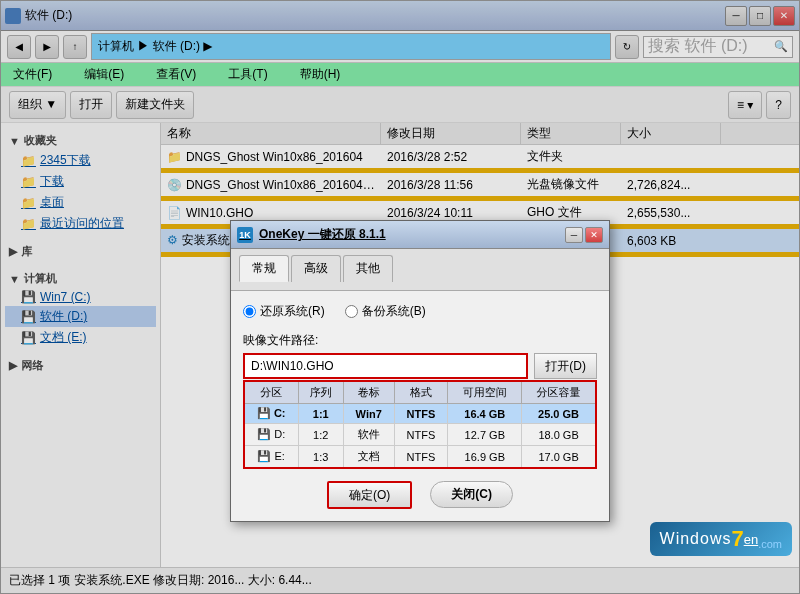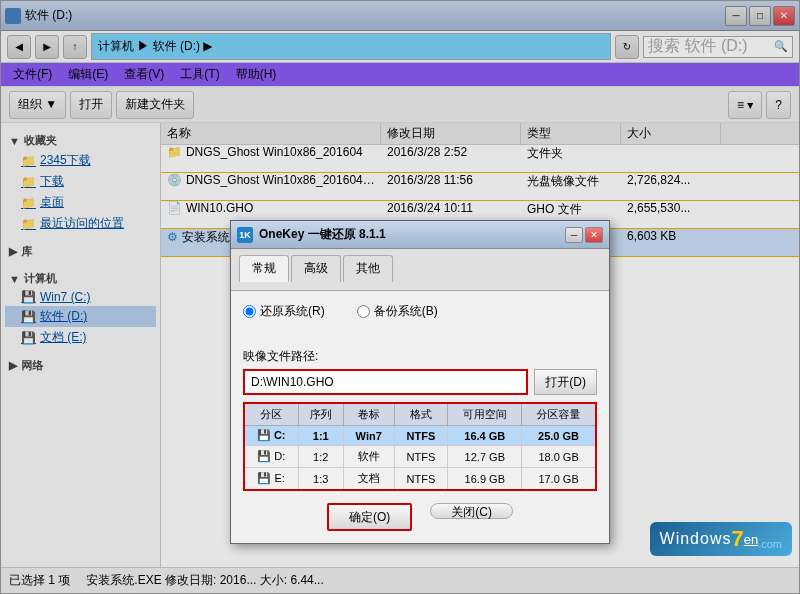--- a/index.html
+++ b/index.html
@@ -121,26 +121,26 @@
       padding: 0 8px;
       background: linear-gradient(to bottom, #f8f8f8, #e0e0e0);
       border: 1px solid #bbb;
       border-radius: 3px;
       cursor: pointer;
       display: flex; align-items: center; gap: 3px;
       font-size: 12px;
     }
     .menu-bar {
       height: 24px;
-      background: #8b5cf6;
+      background: #86efac;
       border-bottom: 1px solid #ddd;
       display: flex;
       align-items: center;
       padding: 0 8px;
-      gap: 8px;
+      gap: 24px;
     }
     .menu-item {
       font-size: 12px;
       cursor: pointer;
       padding: 2px 4px;
     }
 
     
     .content-area {
       display: flex;
@@ -202,43 +202,44 @@
       align-items: center;
       cursor: pointer;
     }
     .col-name { width: 220px; }
     .col-date { width: 140px; }
     .col-type { width: 100px; }
     .col-size { width: 100px; }
 
     .file-row {
       display: flex;
+      align-items: center;
       height: 28px;
-      border-bottom: 1px solid #eab308;
+      border-bottom: 5px solid #eab308;
       cursor: pointer;
     }
     .file-row.selected { background: #cce0f8; }
     .file-cell {
       padding: 0 6px;
       font-size: 12px;
       overflow: hidden;
       white-space: nowrap;
       text-overflow: ellipsis;
     }
 
     
     .status-bar {
       height: 26px;
       background: #f0f0f0;
       border-top: 1px solid #ccc;
       display: flex;
       align-items: center;
       padding: 0 8px;
       font-size: 12px;
-      gap: 16px;
+      gap: 4px;
       position: absolute;
       bottom: 0; left: 0; right: 0;
     }
 
     
     .dialog-overlay {
       position: absolute;
       top: 0; left: 0;
       width: 800px;
       height: 100%;
@@ -259,20 +260,21 @@
       display: flex;
       align-items: center;
       justify-content: space-between;
       padding: 0 6px;
       border-bottom: 1px solid #888;
     }
     .dialog-title-left {
       display: flex;
       align-items: flex-end;
       gap: 6px;
+      text-decoration: underline;
     }
     .dialog-title-icon {
       width: 16px; height: 16px;
       background: #2080c0;
       border-radius: 2px;
       display: flex; align-items: center; justify-content: center;
       color: white; font-size: 9px; font-weight: bold;
     }
     .dialog-title-text {
       font-size: 12px;
@@ -315,41 +317,41 @@
       z-index: 1;
     }
 
     
     .dialog-body {
       padding: 12px;
       background: #f0f0f0;
     }
     .radio-group {
       display: flex;
-      gap: 32px;
-      margin-bottom: 28px;
+      gap: 20px;
+      margin-bottom: 12px;
     }
     .radio-label {
       display: flex;
       align-items: center;
       gap: 4px;
       font-size: 12px;
       cursor: pointer;
     }
     .radio-input {
       width: 13px; height: 13px;
     }
     .field-label {
       font-size: 12px;
       margin-bottom: 4px;
     }
     .path-row {
       display: flex;
       gap: 6px;
-      margin-bottom: 7px;
+      margin-bottom: 1px;
     }
     .path-input {
       flex: 1;
       height: 26px;
       border: 2px solid #cc0000;
       padding: 0 6px;
       font-size: 12px;
       background: white;
     }
     .path-btn {
@@ -399,27 +401,28 @@
     .dialog-ok-btn {
       height: 28px;
       padding: 0 20px;
       background: linear-gradient(to bottom, #f8f8f8, #d8d8d8);
       border: 2px solid #cc0000;
       font-size: 12px;
       cursor: pointer;
       border-radius: 2px;
     }
     .dialog-cancel-btn {
-      height: 16px;
+      height: 27px;
       padding: 0 20px;
       background: linear-gradient(to bottom, #f8f8f8, #d8d8d8);
       border: 1px solid #aaa;
       font-size: 12px;
       cursor: pointer;
       border-radius: 14px;
+      font-weight: bold;
     }
 
     
     .watermark {
       position: absolute;
       bottom: 30px;
       right: 8px;
       width: 140px;
       height: 50px;
       display: flex;

